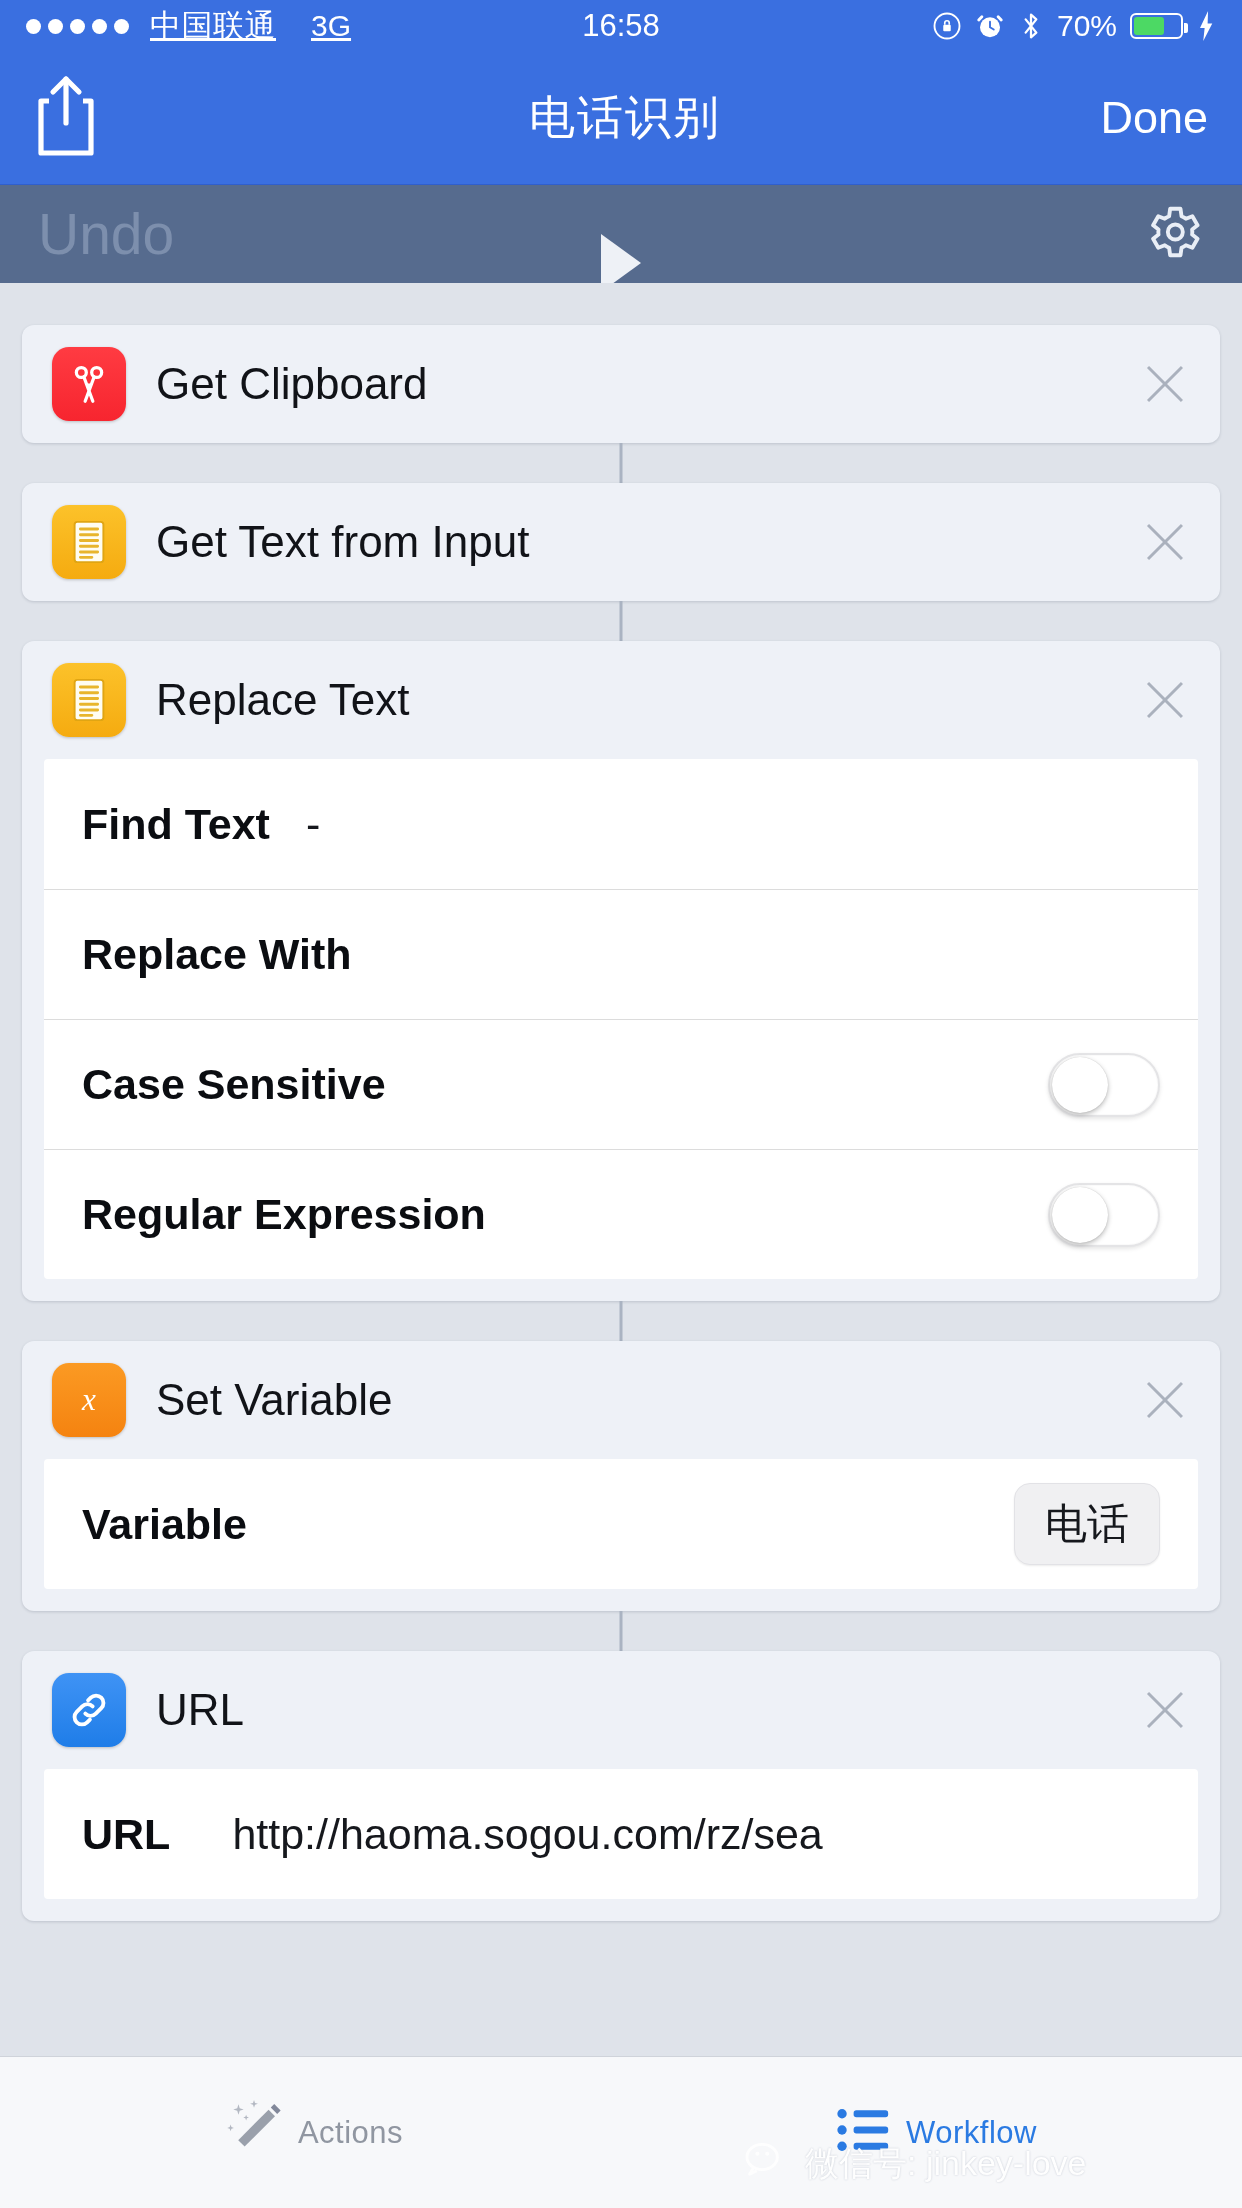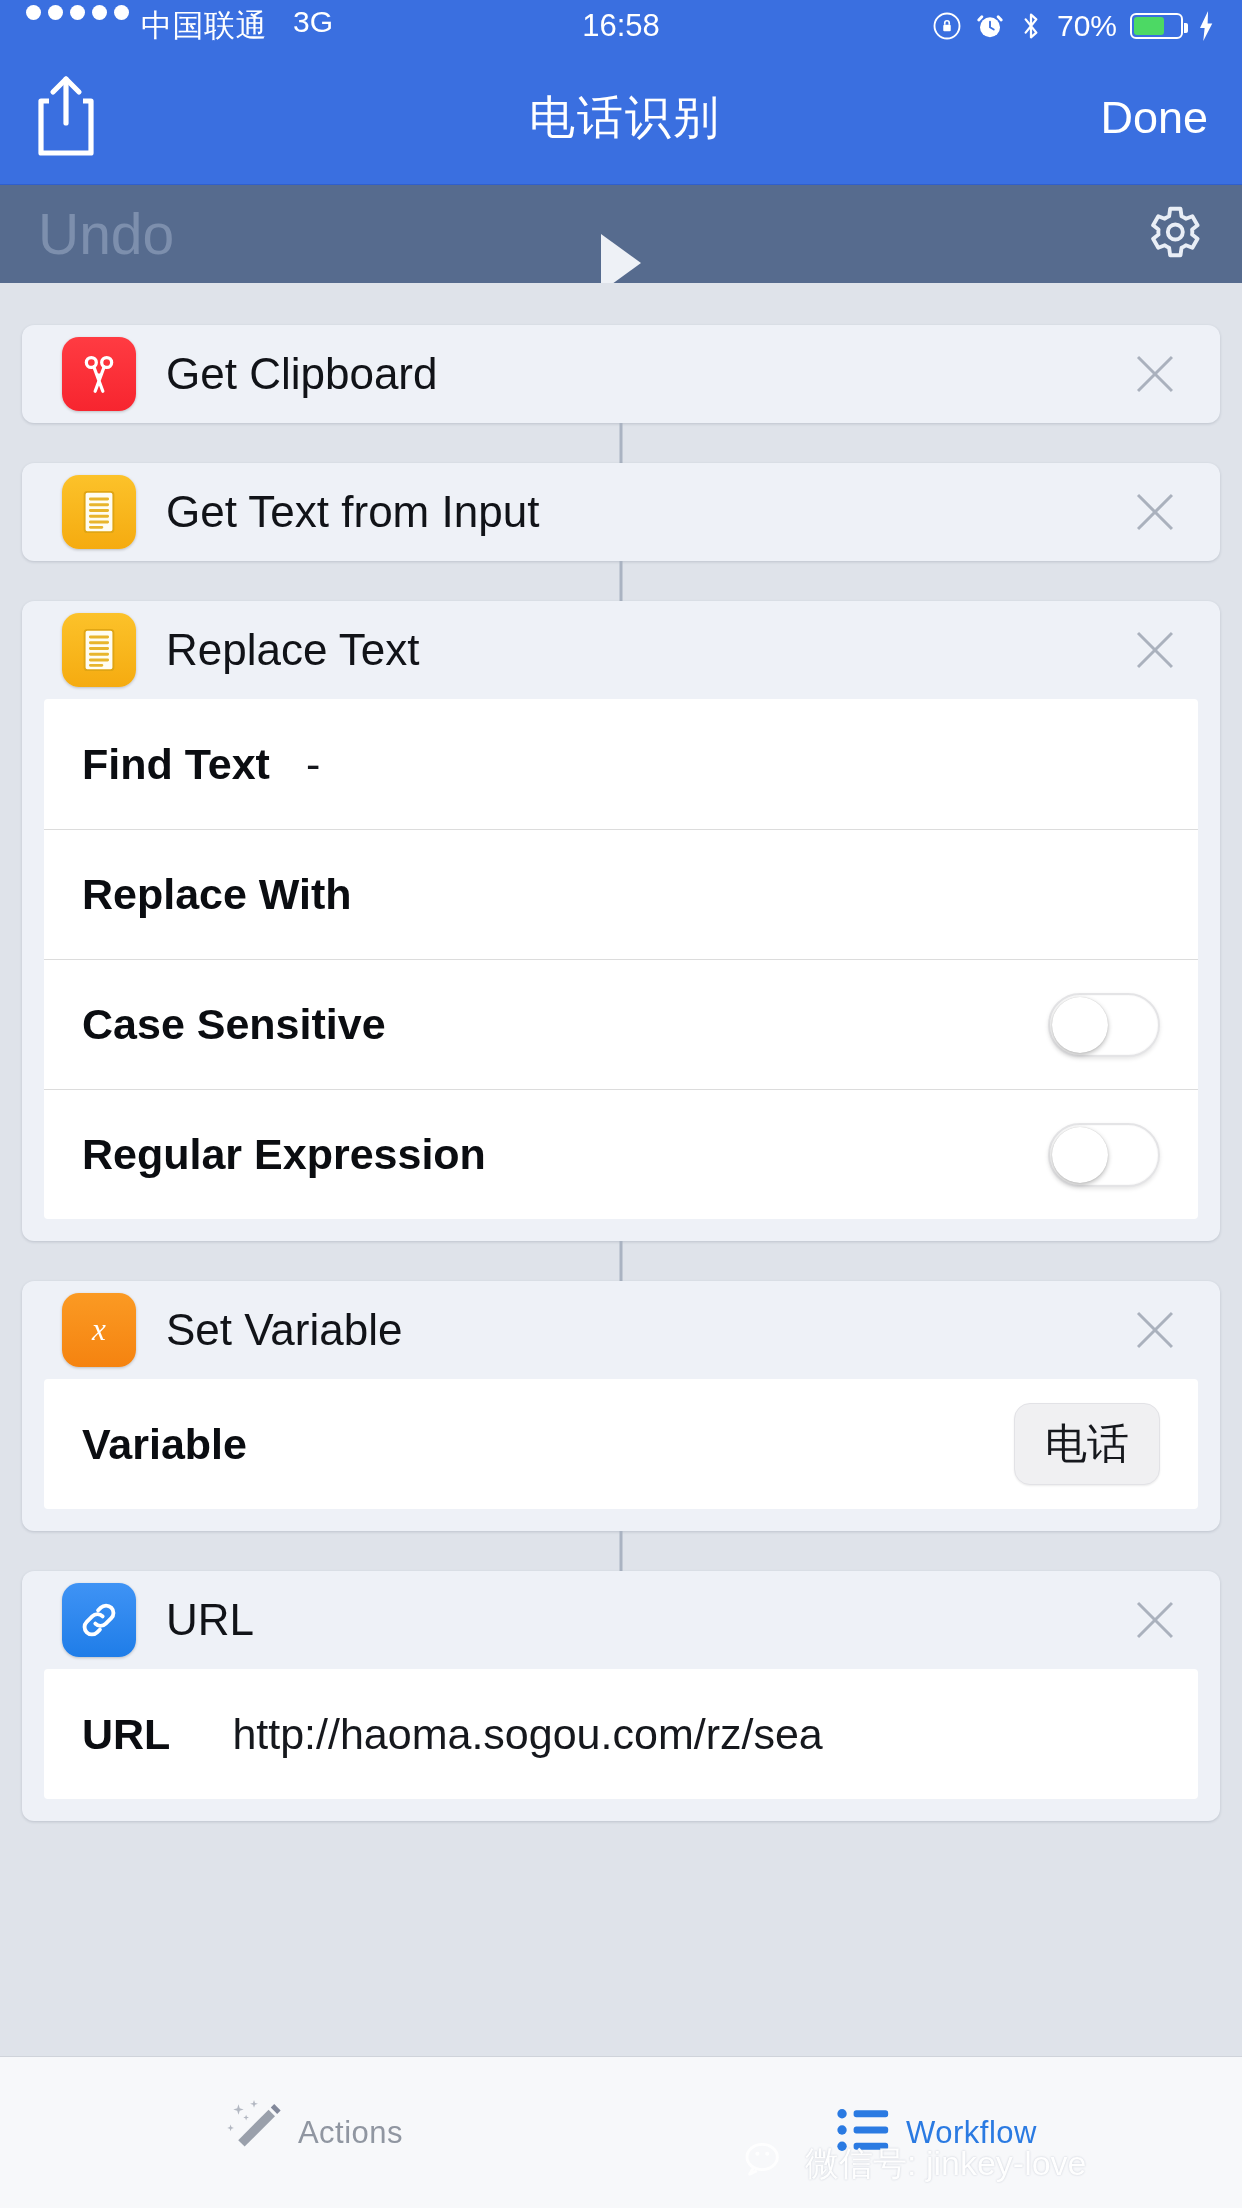--- a/index.html
+++ b/index.html
@@ -20,21 +20,21 @@
   
   .status-bar {
     height: 52px; flex: 0 0 52px;
     background: #3a6fe0;
     color: #ffffff;
     display: flex; align-items: center;
     padding: 0 26px;
     font-size: 30px;
     position: relative;
   }
-  .sb-left { display: flex; align-items: flex-start; gap: 12px; }
+  .sb-left { display: flex; align-items: center; gap: 21px; text-decoration: underline; }
   .sb-dots { display: flex; gap: 7px; align-items: center; }
   .sb-dots i { width: 15px; height: 15px; border-radius: 50%; background: #fff; display: block; }
   .sb-carrier { font-size: 31px; letter-spacing: 0.5px; }
   .sb-network { font-size: 30px; margin-left: 14px; }
   .sb-center {
     position: absolute; left: 0; right: 0; text-align: center;
     font-size: 31px; font-weight: 400; pointer-events: none;
   }
   .sb-right {
     margin-left: auto; display: flex; align-items: center; gap: 13px;
@@ -112,22 +112,22 @@
   }
   .card {
     background: #eef1f7;
     border-radius: 12px;
     box-shadow: 0 1px 3px rgba(40,50,70,0.18);
     overflow: hidden;
     position: relative;
   }
   .card-head {
     display: flex; align-items: center;
-    height: 98px;
-    padding: 0 40px;
+    height: 118px;
+    padding: 0 30px;
   }
   .act-icon {
     width: 74px; height: 74px; border-radius: 17px;
     flex: 0 0 74px;
     display: flex; align-items: center; justify-content: center;
     box-shadow: 0 1px 3px rgba(0,0,0,0.22);
   }
   .act-title {
     margin-left: 30px;
     font-size: 44px; color: #111318; font-weight: 400;

